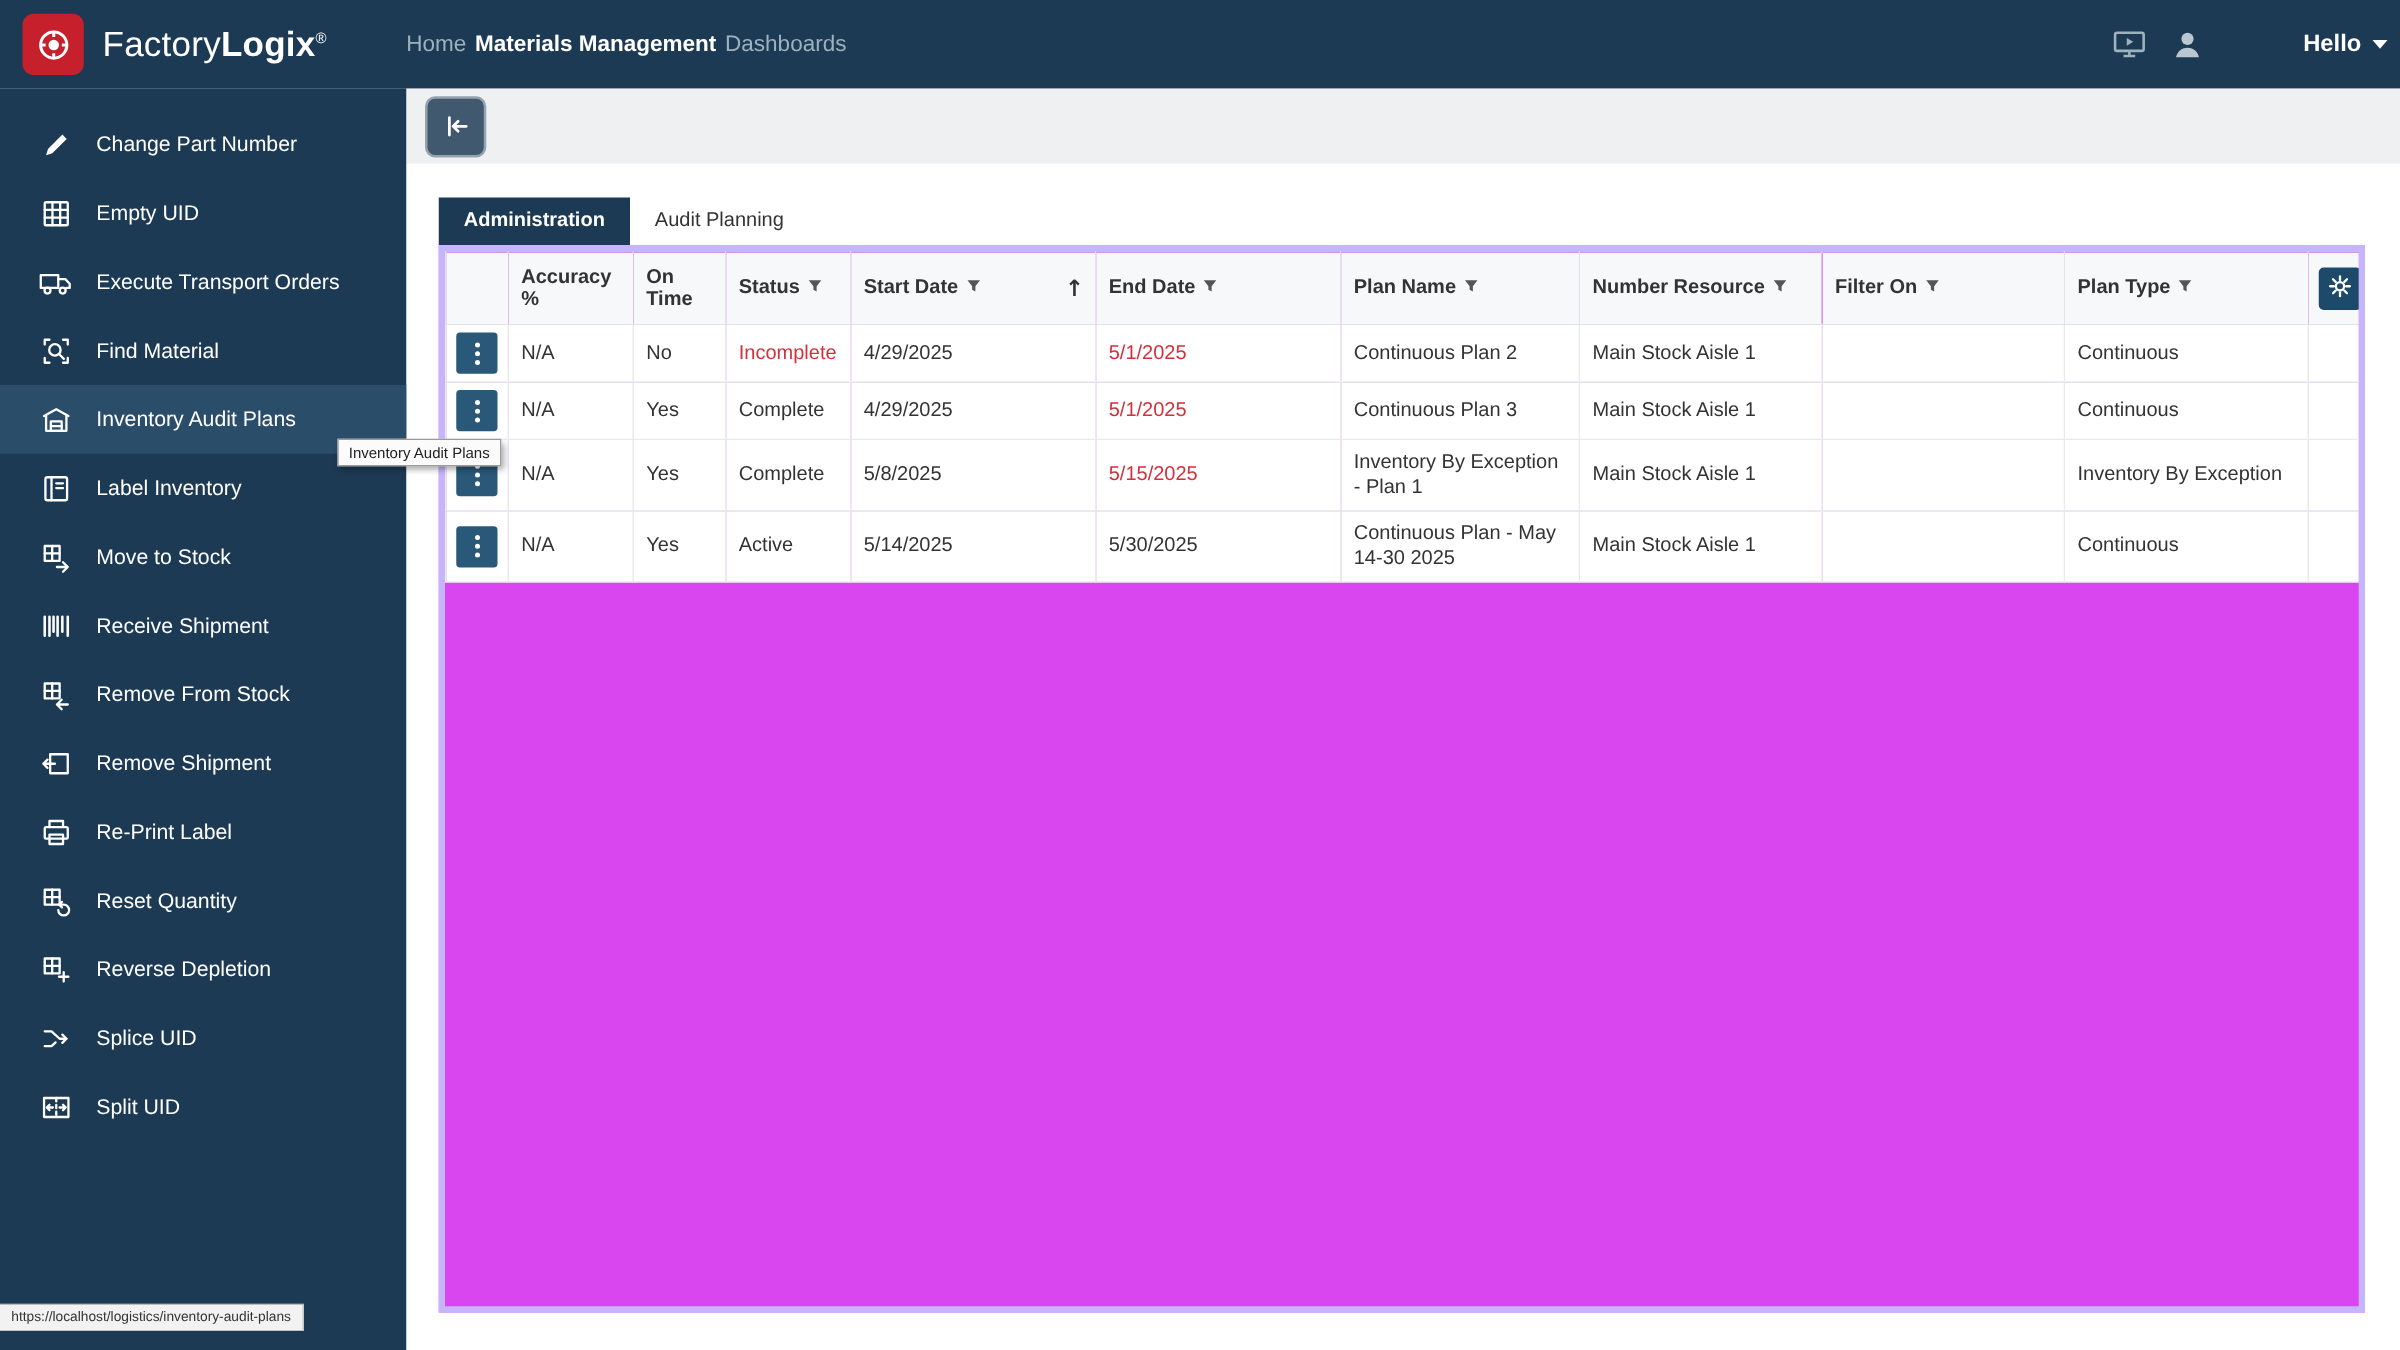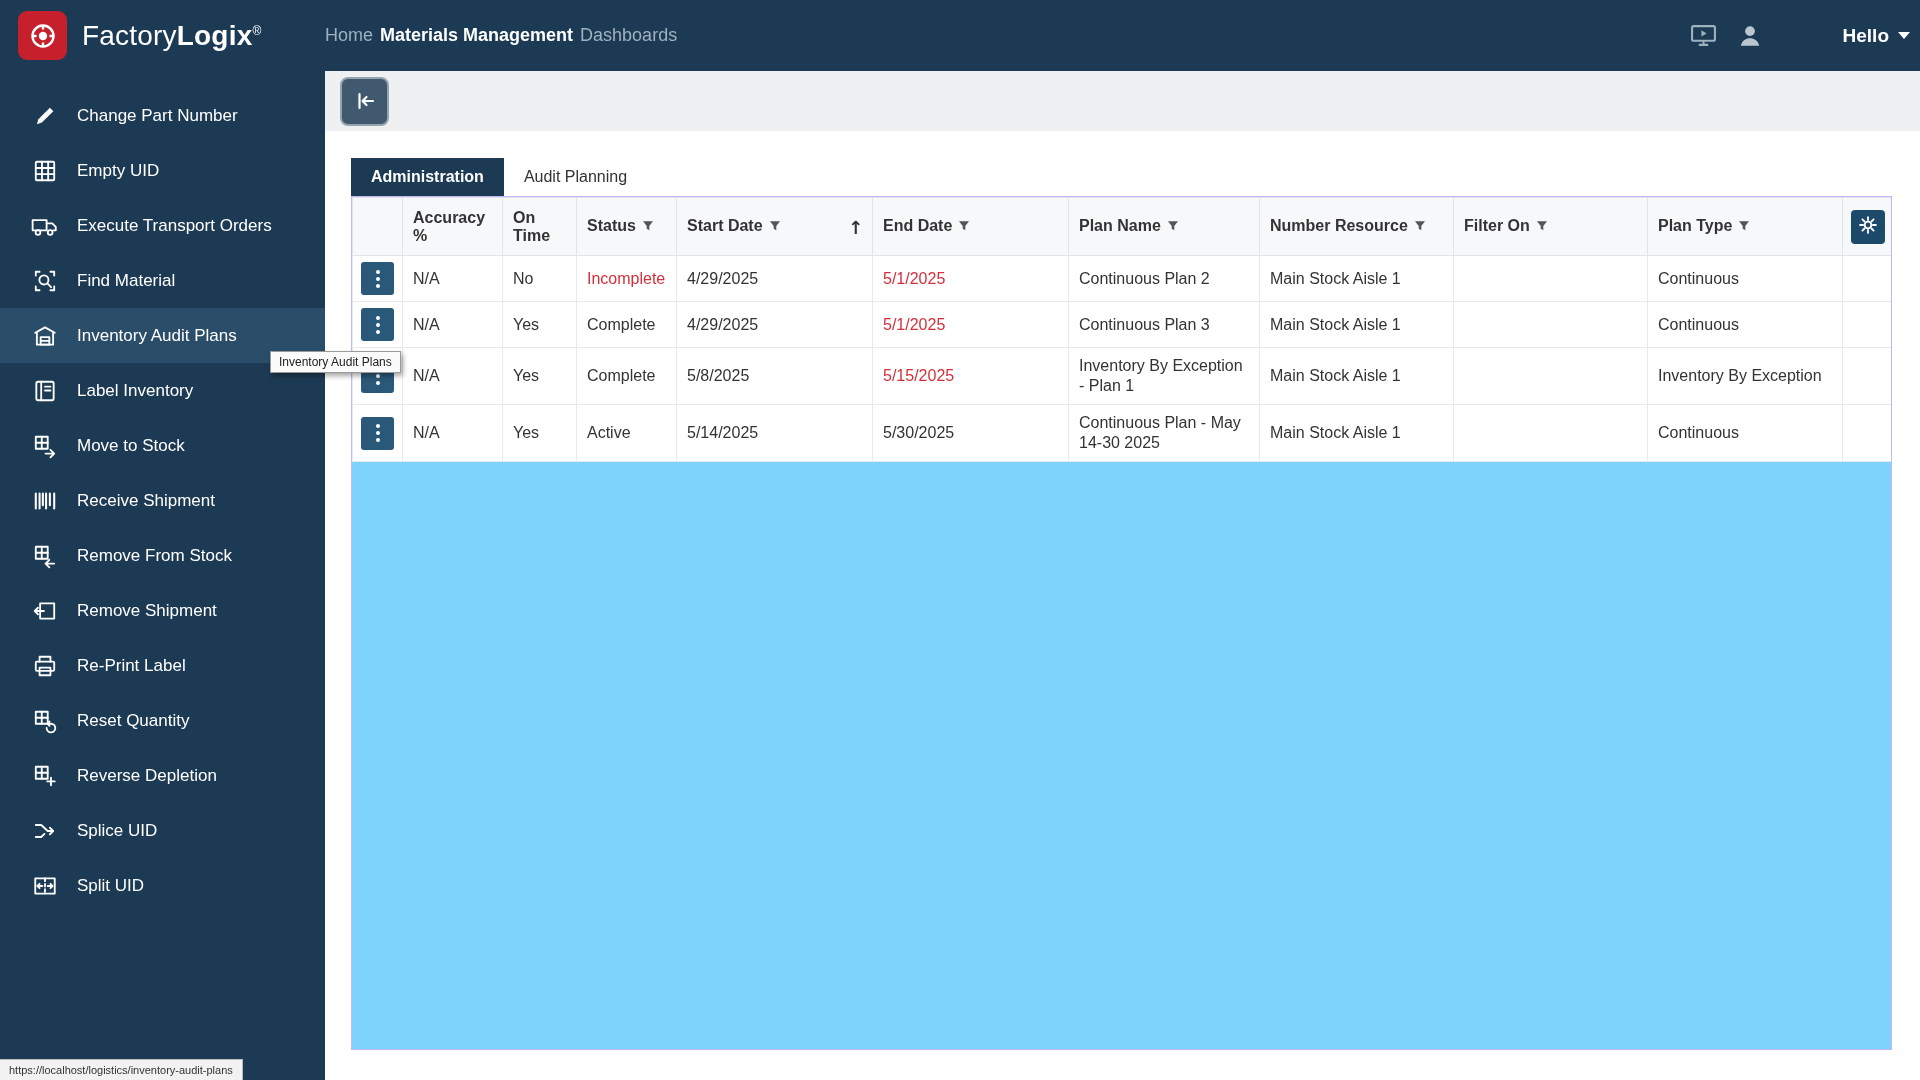--- a/index.html
+++ b/index.html
@@ -32,39 +32,39 @@
 
   
   .main { flex:1; display:flex; flex-direction:column; background:#fff; min-width:0; }
   .toolbar { height:60px; background:#eef0f2; display:flex; align-items:center; padding-left:15px; flex-shrink:0; }
   .back-btn { width:49px; height:49px; background:#40596f; border:2px solid #95a3ae; border-radius:8px; display:flex; align-items:center; justify-content:center; cursor:pointer; }
   .content { flex:1; padding:27px 28px 30px 26px; background:#fff; }
   .card { height:100%; display:flex; flex-direction:column; }
   .tabs { display:flex; height:38px; flex-shrink:0; }
   .tab { padding:0 20px; display:flex; align-items:center; font-size:16px; color:#333; cursor:pointer; white-space:nowrap; }
   .tab.active { background:#1d3a54; color:#fff; font-weight:bold; }
-  .panel { flex:1; border:1px solid #c4b5fd; background:#7dd3fc; overflow:hidden; }
+  .panel { flex:1; border:5px solid #c4b5fd; background:#d946ef; overflow:hidden; }
 
   
   table { width:100%; border-collapse:collapse; table-layout:fixed; font-size:16px; color:#333; }
   thead th { background:#f7f8f9; border:1px solid #e1e4e7; font-weight:bold; text-align:left; padding:8px 10px; height:58px; vertical-align:middle; position:relative; }
   tbody td { background:#fff; border:1px solid #e8eaec; padding:8px 10px; vertical-align:middle; line-height:1.25; }
   .col-actions, .col-settings { text-align:center; padding:6px 4px; }
   td.red, span.red { color:#d3303c; }
   .dots-btn { width:33px; height:33px; background:#2a5878; border:none; border-radius:3px; cursor:pointer; display:inline-flex; align-items:center; justify-content:center; }
   .dots { width:4px; height:4px; border-radius:50%; background:#fff; position:relative; display:block; }
   .dots::before, .dots::after { content:""; position:absolute; left:0; width:4px; height:4px; border-radius:50%; background:#fff; }
   .dots::before { top:-7px; } .dots::after { top:7px; }
   .gear-btn { width:34px; height:34px; background:#1d4a6b; border:none; border-radius:4px; cursor:pointer; display:inline-flex; align-items:center; justify-content:center; }
   .filter-ic { display:inline-block; margin-left:6px; vertical-align:-1px; cursor:pointer; }
   .sort-arrow { position:absolute; right:9px; top:50%; transform:translateY(-50%); font-size:18px; font-weight:bold; color:#333; cursor:pointer; font-family:"DejaVu Sans", sans-serif; }
 
   
   .tooltip { position:fixed; left:270px; top:351px; background:#fbfbfb; border:1px solid #9a9a9a; box-shadow:2px 3px 5px rgba(0,0,0,.35); font-size:12px; color:#222; padding:3px 8px; z-index:50; white-space:nowrap; }
-  .statusbar { position:fixed; left:0; bottom:0; background:#f2f2f2; border:1px solid #bcbcbc; border-left:none; border-bottom:none; font-size:11px; color:#333; padding:4px 9px; z-index:60; white-space:nowrap; }
+  .statusbar { position:fixed; left:0; bottom:16px; background:#f2f2f2; border:1px solid #bcbcbc; border-left:none; border-bottom:none; font-size:11px; color:#333; padding:4px 9px; z-index:60; white-space:nowrap; }
 </style>
 </head>
 <body>
 
 <header class="topbar">
   <div class="brand-wrap">
     <div class="logo">
       <svg width="30" height="30" viewBox="0 0 30 30">
         <circle cx="15" cy="15" r="10.5" fill="none" stroke="#fff" stroke-width="2.4"></circle>
         <circle cx="15" cy="15" r="4.2" fill="#fff"></circle>

